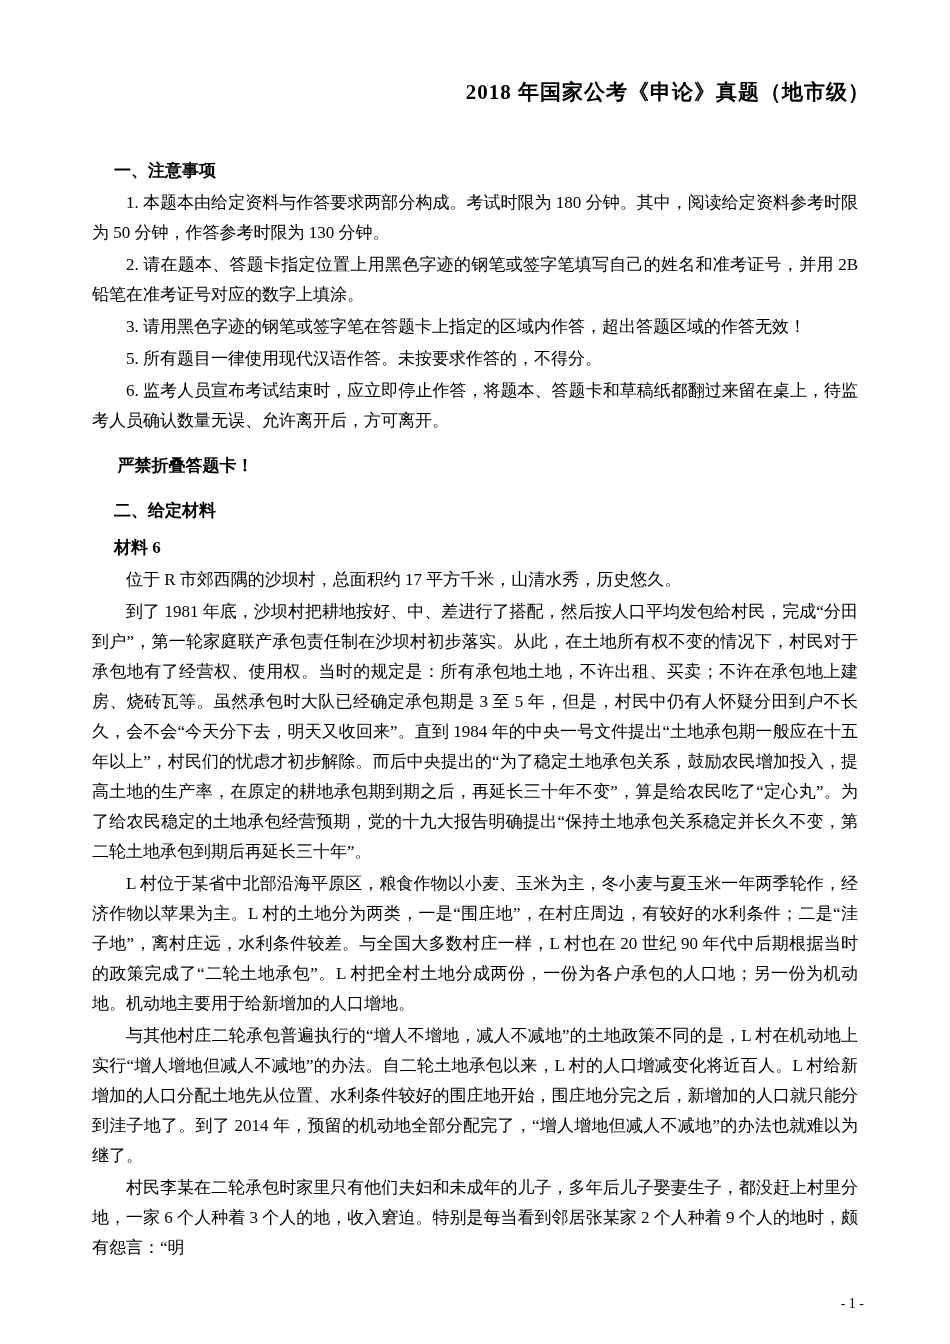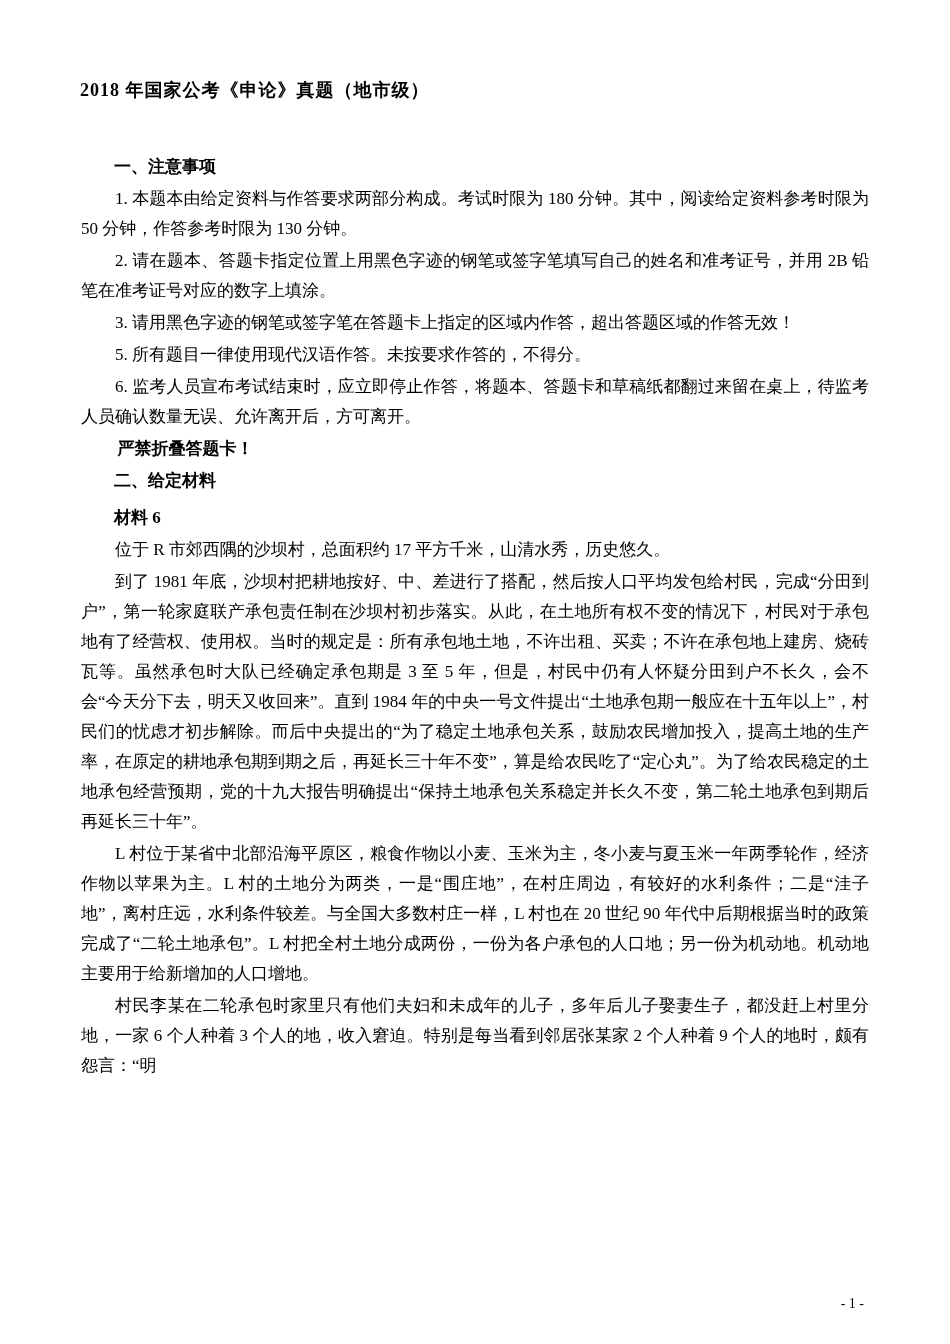--- a/index.html
+++ b/index.html
@@ -12,22 +12,22 @@
     width: 950px;
     height: 1344px;
     background: #ffffff;
     box-sizing: border-box;
     padding: 58px 80px 0 80px;
     font-family: "Liberation Serif", "DejaVu Serif", serif;
     color: #000000;
     overflow: hidden;
   }
   .doc-title {
-    text-align: left;
-    font-size: 18px;
+    text-align: right;
+    font-size: 21px;
     font-weight: bold;
     margin: 20px 0 10px 0;
     letter-spacing: 1px;
   }
   .doc-body {
     margin-top: 50px;
     font-size: 17px;
     line-height: 30px;
     text-align: justify;
   }
@@ -37,25 +37,25 @@
     margin: 2px 0;
   }
   .doc-subheading {
     font-weight: bold;
     text-indent: 2em;
     margin: 7px 0 2px 0;
   }
   .doc-note {
     font-weight: bold;
     text-indent: 2.2em;
-    margin: 2px 0;
+    margin: 15px 0;
   }
   .doc-para {
     text-indent: 2em;
-    margin: 2px 1px;
+    margin: 2px 12px;
   }
   .page-footer {
     position: absolute;
     right: 86px;
     bottom: 32px;
     font-size: 14px;
     color: #000000;
   }
 </style>
 </head>
@@ -71,18 +71,19 @@
     <p class="doc-para">2. 请在题本、答题卡指定位置上用黑色字迹的钢笔或签字笔填写自己的姓名和准考证号，并用 2B 铅笔在准考证号对应的数字上填涂。</p>
     <p class="doc-para">3. 请用黑色字迹的钢笔或签字笔在答题卡上指定的区域内作答，超出答题区域的作答无效！</p>
     <p class="doc-para">5. 所有题目一律使用现代汉语作答。未按要求作答的，不得分。</p>
     <p class="doc-para">6. 监考人员宣布考试结束时，应立即停止作答，将题本、答题卡和草稿纸都翻过来留在桌上，待监考人员确认数量无误、允许离开后，方可离开。</p>
     <p class="doc-note">严禁折叠答题卡！</p>
     <p class="doc-heading">二、给定材料</p>
     <p class="doc-subheading">材料 6</p>
     <p class="doc-para">位于 R 市郊西隅的沙坝村，总面积约 17 平方千米，山清水秀，历史悠久。</p>
     <p class="doc-para">到了 1981 年底，沙坝村把耕地按好、中、差进行了搭配，然后按人口平均发包给村民，完成“分田到户”，第一轮家庭联产承包责任制在沙坝村初步落实。从此，在土地所有权不变的情况下，村民对于承包地有了经营权、使用权。当时的规定是：所有承包地土地，不许出租、买卖；不许在承包地上建房、烧砖瓦等。虽然承包时大队已经确定承包期是 3 至 5 年，但是，村民中仍有人怀疑分田到户不长久，会不会“今天分下去，明天又收回来”。直到 1984 年的中央一号文件提出“土地承包期一般应在十五年以上”，村民们的忧虑才初步解除。而后中央提出的“为了稳定土地承包关系，鼓励农民增加投入，提高土地的生产率，在原定的耕地承包期到期之后，再延长三十年不变”，算是给农民吃了“定心丸”。为了给农民稳定的土地承包经营预期，党的十九大报告明确提出“保持土地承包关系稳定并长久不变，第二轮土地承包到期后再延长三十年”。</p>
     <p class="doc-para">L 村位于某省中北部沿海平原区，粮食作物以小麦、玉米为主，冬小麦与夏玉米一年两季轮作，经济作物以苹果为主。L 村的土地分为两类，一是“围庄地”，在村庄周边，有较好的水利条件；二是“洼子地”，离村庄远，水利条件较差。与全国大多数村庄一样，L 村也在 20 世纪 90 年代中后期根据当时的政策完成了“二轮土地承包”。L 村把全村土地分成两份，一份为各户承包的人口地；另一份为机动地。机动地主要用于给新增加的人口增地。</p>
+    <p class="doc-para">与其他村庄二轮承包普遍执行的“增人不增地，减人不减地”的土地政策不同的是，L 村在机动地上实行“增人增地但减人不减地”的办法。自二轮土地承包以来，L 村的人口增减变化将近百人。L 村给新增加的人口分配土地先从位置、水利条件较好的围庄地开始，围庄地分完之后，新增加的人口就只能分到洼子地了。到了 2014 年，预留的机动地全部分配完了，“增人增地但减人不减地”的办法也就难以为继了。</p>
     <p class="doc-para">村民李某在二轮承包时家里只有他们夫妇和未成年的儿子，多年后儿子娶妻生子，都没赶上村里分地，一家 6 个人种着 3 个人的地，收入窘迫。特别是每当看到邻居张某家 2 个人种着 9 个人的地时，颇有怨言：“明</p>
   </div>
 
   <div class="page-footer">- 1 -</div>
 
 </div>
 
 </body></html>

